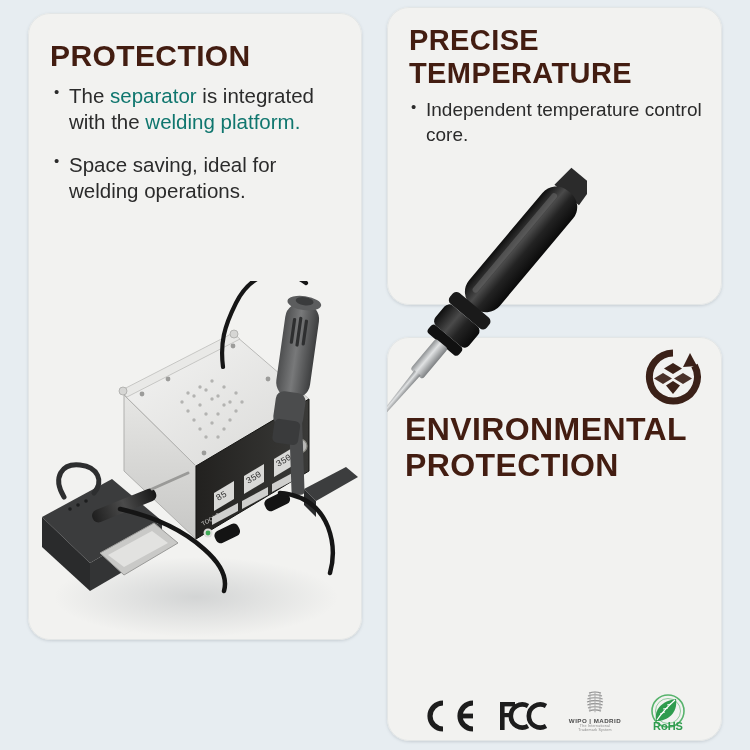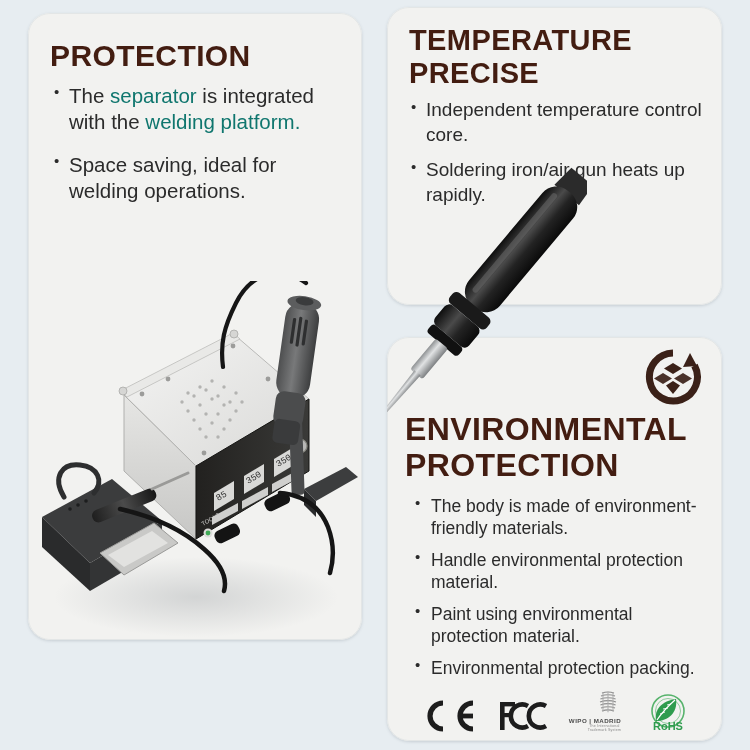--- a/index.html
+++ b/index.html
@@ -73,21 +73,21 @@
 
   
   #recycle-icon { position:absolute; right:20px; top:11px; z-index:7; }
 
   
   #cert-strip{
     position:absolute; left:0; right:0; bottom:8px;
     display:flex; align-items:flex-end; justify-content:center;
     gap:19px; z-index:8; padding-left:6px;
   }
-  .cert { display:flex; flex-direction:column; align-items:flex-end; }
+  .cert { display:flex; flex-direction:column; align-items:center; }
   #wipo-text1 { font-size:6.2px; font-weight:bold; color:#4a4a4a; letter-spacing:.45px; margin-top:2px; }
   #wipo-text2 { font-size:3.6px; color:#8a8a8a; letter-spacing:.2px; line-height:1.3; text-align:center; }
 
   
   .photo { position:absolute; pointer-events:none; }
   #photo-station { left:0; top:268px; width:334px; height:372px; z-index:4; }
   #photo-iron    { left:387px; top:160px; width:200px; height:260px; z-index:5; }
 </style>
 </head>
 <body>
@@ -255,26 +255,25 @@
       <g>
         <rect x="186" y="246" width="26" height="13" rx="5" fill="#141414" transform="rotate(-26 199 252)"></rect>
         <rect x="236" y="214" width="26" height="13" rx="5" fill="#141414" transform="rotate(-26 249 220)"></rect>
       </g>
       <path d="M252,212 C276,214 292,226 300,246 C306,262 306,278 302,292" fill="none" stroke="#151515" stroke-width="4.5" stroke-linecap="round"></path>
     </svg>
   </section>
 
   <section class="panel" id="panel-temp">
     <div class="heading" id="h-temp">
+      <div>PRECISE</div>
       <div>TEMPERATURE</div>
-      <div>PRECISE</div>
     </div>
     <ul class="bullets" id="list-temp">
       <li>Independent temperature control core.</li>
-      <li>Soldering iron/air gun heats up rapidly.</li>
     </ul>
   </section>
 
   <svg class="photo" id="photo-iron" viewBox="0 0 200 260">
     <defs>
       <linearGradient id="ironBody" x1="0" y1="0" x2="1" y2="0">
         <stop offset="0" stop-color="#0e0e0e"></stop>
           <stop offset=".38" stop-color="#4a4a4a"></stop>
         <stop offset=".62" stop-color="#232323"></stop>
           <stop offset="1" stop-color="#0a0a0a"></stop>
@@ -314,26 +313,20 @@
         <polygon points="39,25 48,30.5 39,36 30,30.5" opacity=".92"></polygon>
         <polygon points="29,33 36,37.5 29,46 22,37.5"></polygon>
       </g>
     </svg>
 
     <div class="heading" id="h-env" style="padding-top:74px;">
       <div>ENVIRONMENTAL</div>
       <div>PROTECTION</div>
     </div>
 
-    <ul class="bullets" id="list-env">
-      <li>The body is made of environment-friendly materials.</li>
-      <li>Handle environmental protection material.</li>
-      <li>Paint using environmental protection material.</li>
-      <li>Environmental protection packing.</li>
-    </ul>
 
     <div id="cert-strip">
 
       <div class="cert">
         <svg width="60" height="34" viewBox="0 0 60 34">
           <path d="M24 4 A13 13 0 1 0 24 30" fill="none" stroke="#1d1d1d" stroke-width="5.2"></path>
           <path d="M54 4 A13 13 0 1 0 54 30" fill="none" stroke="#1d1d1d" stroke-width="5.2"></path>
           <rect x="41" y="14.6" width="13" height="4.8" fill="#1d1d1d"></rect>
         </svg>
       </div>

